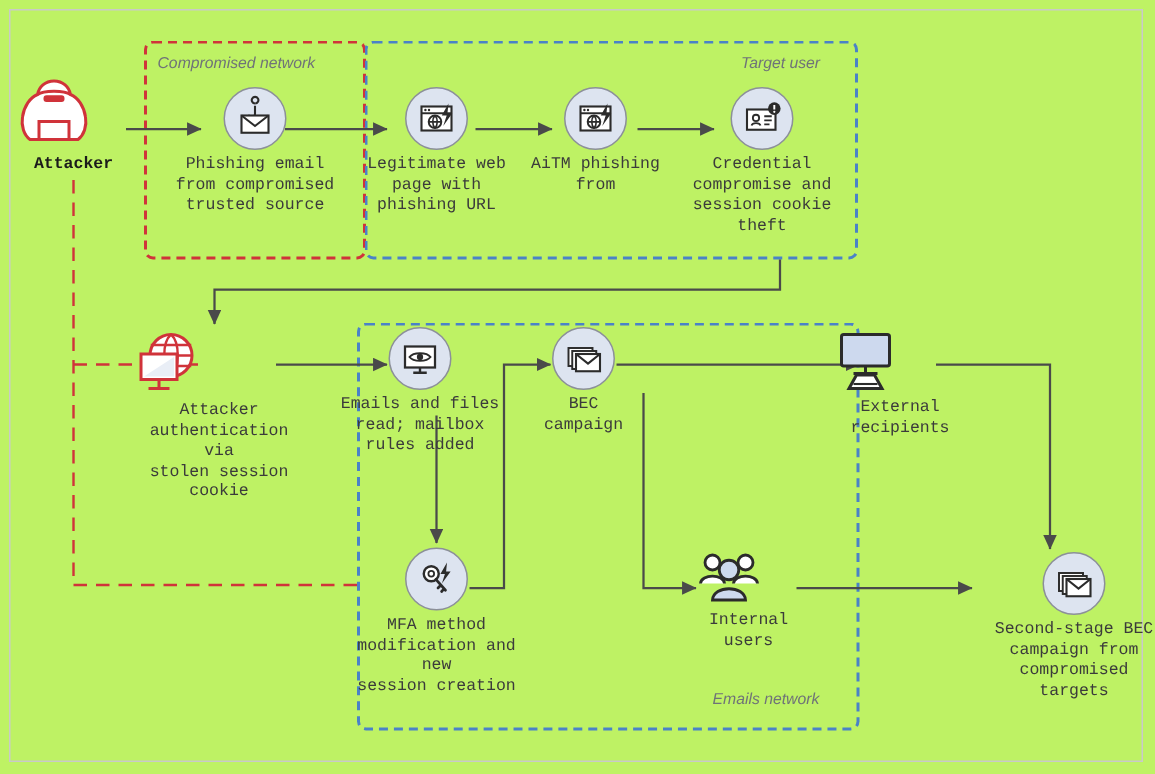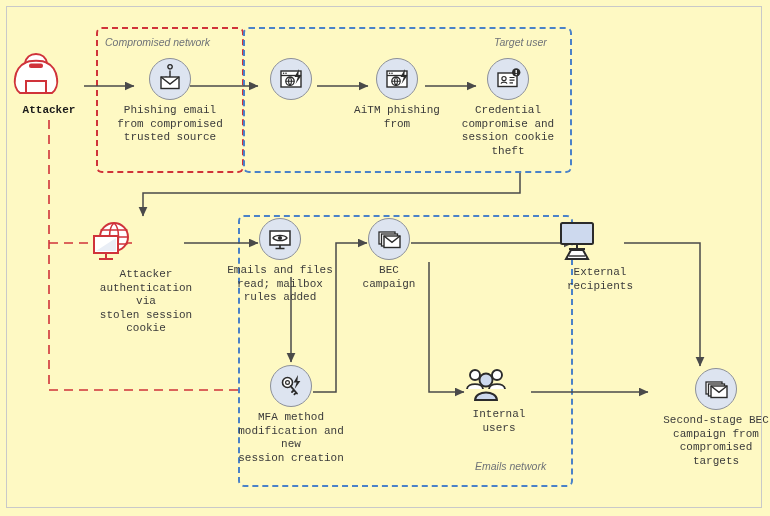--- a/index.html
+++ b/index.html
@@ -1,17 +1,17 @@
 <!DOCTYPE html>
 <html><head>
 <meta charset="utf-8">
 <style>
   html,body{margin:0;padding:0;background:#ffffff;}
   body{font-family:"Liberation Sans", sans-serif;}
-  #canvas{position:relative;width:770px;height:516px;background:#fef9c3;overflow:hidden;}
+  #canvas{position:relative;width:770px;height:516px;background:#bef264;overflow:hidden;}
   .frame{position:absolute;left:6px;top:6px;width:756px;height:502px;border:1px solid #c9c9c9;box-sizing:border-box;}
   .zone{position:absolute;box-sizing:border-box;border:2px dashed #d0333a;border-radius:6px;}
   .zone.blue{border-color:#4a82c8;}
   .zone-label{position:absolute;font-style:italic;font-size:10.5px;color:#6f7378;white-space:nowrap;}
   .node{position:absolute;text-align:center;}
   .node .cap{font-size:11px;line-height:13.5px;color:#3b3b3b;margin-top:4px;white-space:pre-line;font-family:Liberation Mono, monospace;}
   .node.bold .cap{font-weight:bold;color:#1b1b1b;}
   .ico{position:relative;margin:0 auto;}
   .circ{width:42px;height:42px;border-radius:50%;background:#dde4f0;border:1.6px solid #8c9099;box-sizing:border-box;display:flex;align-items:center;justify-content:center;}
   svg{display:block;overflow:visible;}
@@ -90,20 +90,23 @@
       <svg width="27" height="24" viewBox="0 0 27 24">
         <rect x="3" y="4" width="20" height="16" fill="#fff" stroke="#2b2b2b" stroke-width="1.4"></rect>
         <path d="M3 8.5 L23 8.5" stroke="#2b2b2b" stroke-width="1.3"></path>
         <circle cx="5.6" cy="6.3" r="0.8" fill="#2b2b2b"></circle>
           <circle cx="8" cy="6.3" r="0.8" fill="#2b2b2b"></circle>
         <circle cx="12" cy="14.2" r="4.2" fill="none" stroke="#2b2b2b" stroke-width="1.3"></circle>
         <path d="M7.8 14.2 L16.2 14.2 M12 10 C10 12.2 10 16.2 12 18.4 M12 10 C14 12.2 14 16.2 12 18.4" fill="none" stroke="#2b2b2b" stroke-width="1.1"></path>
         <path d="M21 2 L16.5 10 L19.8 10 L17.5 17 L23.5 8.5 L20.3 8.5 Z" fill="#2b2b2b"></path>
       </svg>
     </div>
+    <div class="cap">Legitimate web
+page with
+phishing URL</div>
   </div>
 
   <div class="node" style="left:342px;top:58px;width:110px;">
     <div class="ico circ">
       <svg width="27" height="24" viewBox="0 0 27 24">
         <rect x="3" y="4" width="20" height="16" fill="#fff" stroke="#2b2b2b" stroke-width="1.4"></rect>
         <path d="M3 8.5 L23 8.5" stroke="#2b2b2b" stroke-width="1.3"></path>
         <circle cx="5.6" cy="6.3" r="0.8" fill="#2b2b2b"></circle>
           <circle cx="8" cy="6.3" r="0.8" fill="#2b2b2b"></circle>
         <circle cx="12" cy="14.2" r="4.2" fill="none" stroke="#2b2b2b" stroke-width="1.3"></circle>

